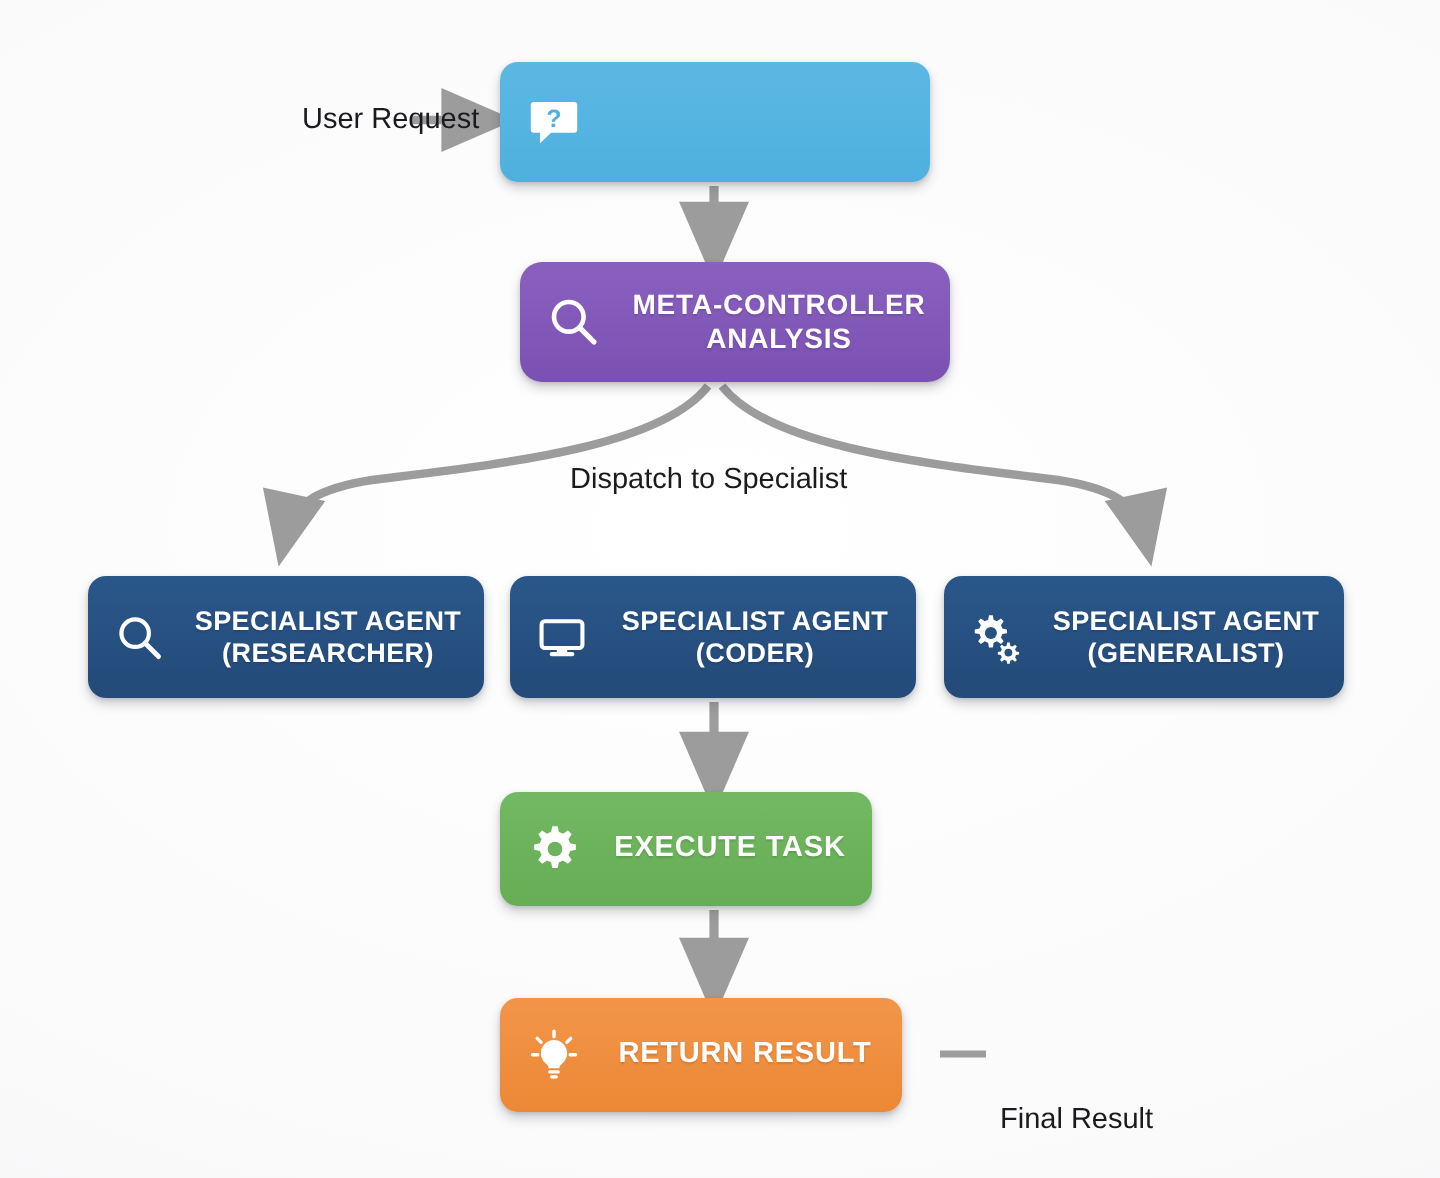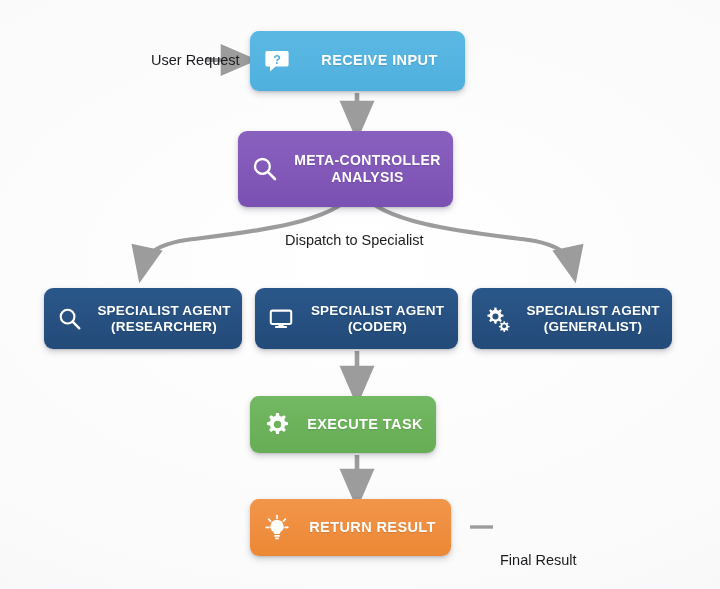--- a/index.html
+++ b/index.html
@@ -59,22 +59,23 @@
 
   
   #n-receive {
     left: 250px; top: 31px; width: 215px; height: 60px;
     background: linear-gradient(180deg, #5cb8e3 0%, #4fb0de 100%);
   }
   #n-receive .ico { width: 54px; }
   #n-receive .lbl { font-size: 14.5px; }
 
   #n-meta {
-    left: 238px; top: 131px; width: 215px; height: 76px;
+    left: 260px; top: 131px; width: 215px; height: 60px;
     background: linear-gradient(180deg, #8a60bf 0%, #7a51b2 100%);
+    border-radius: 11px;
   }
   #n-meta .ico { width: 54px; }
   #n-meta .lbl { font-size: 14px; }
 
   .n-spec {
     top: 288px; height: 61px;
     background: linear-gradient(180deg, #2a578a 0%, #234a78 100%);
   }
   .n-spec .ico { width: 52px; }
   .n-spec .lbl { font-size: 13.5px; letter-spacing: 0.2px; }
@@ -151,21 +152,20 @@
 
   <div class="node" id="n-receive">
     <span class="ico">
       <svg width="26" height="26" viewBox="0 0 26 26">
         <path d="M3 3 h20 a1.6 1.6 0 0 1 1.6 1.6 v12.2 a1.6 1.6 0 0 1 -1.6 1.6
                  h-11.4 l-5.6 5.2 v-5.2 h-3 a1.6 1.6 0 0 1 -1.6 -1.6
                  v-12.2 a1.6 1.6 0 0 1 1.6 -1.6 z" fill="#ffffff"></path>
         <text x="13" y="15.6" text-anchor="middle" font-family="'Liberation Sans', sans-serif" font-size="12.5" font-weight="bold" fill="#4fb0de">?</text>
       </svg>
     </span>
-    <span class="lbl">RECEIVE INPUT</span>
   </div>
 
   <div class="node" id="n-meta">
     <span class="ico">
       <svg width="28" height="28" viewBox="0 0 28 28">
         <circle cx="11.4" cy="11.4" r="7.4" fill="none" stroke="#ffffff" stroke-width="2.3"></circle>
         <line x1="16.8" y1="16.8" x2="24" y2="24" stroke="#ffffff" stroke-width="2.6" stroke-linecap="round"></line>
       </svg>
     </span>
     <span class="lbl">META-CONTROLLER

